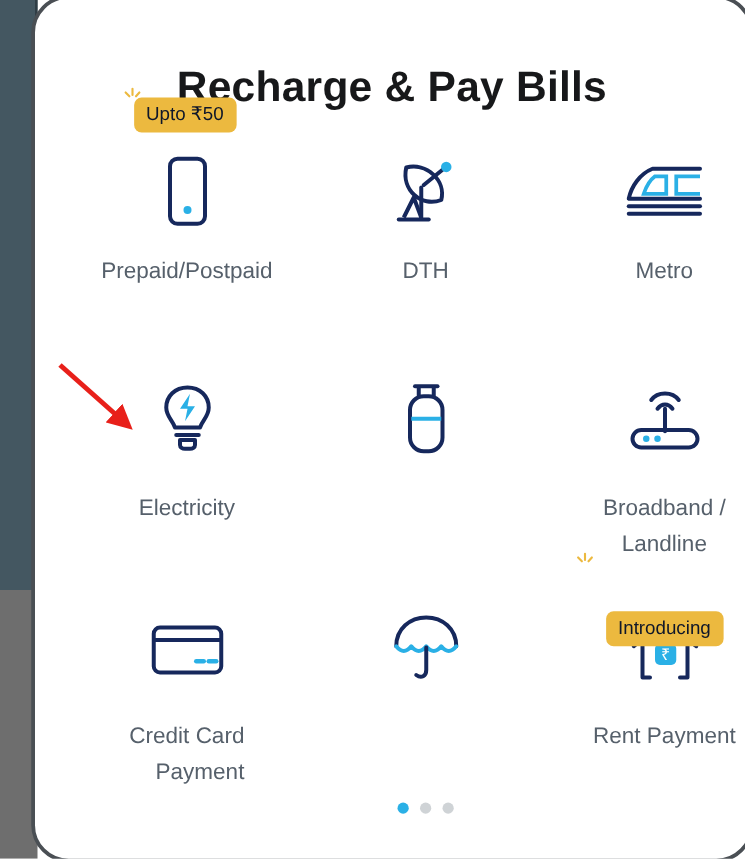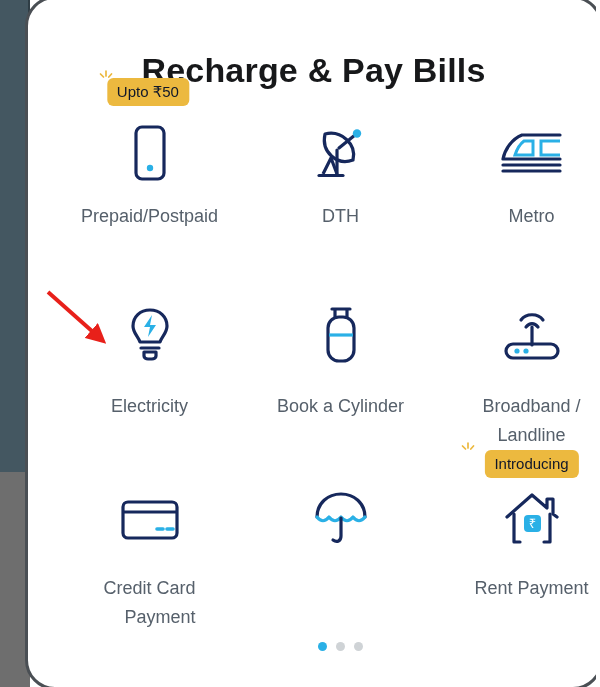--- a/index.html
+++ b/index.html
@@ -137,21 +137,21 @@
     background: #ecb93f;
     color: #0f172a;
     font-size: 15px;
     line-height: 1;
     padding: 6px 10px 7px 10px;
     border-radius: 6px;
     white-space: nowrap;
     font-weight: normal;
   }
   .badge.badge-upto { left: 50%; transform: translateX(-52%); }
-  .badge.badge-intro { left: 50%; transform: translateX(-50%); }
+  .badge.badge-intro { left: 50%; transform: translateX(-50%); margin-top: 39px; }
   .badge-spark {
     position: absolute;
     top: -19px;
     width: 16px;
     height: 16px;
   }
   .badge-spark.sp-upto { left: 50%; margin-left: -52px; }
   .badge-spark.sp-intro { left: 50%; margin-left: -72px; }
 
   
@@ -255,21 +255,20 @@
 
       <div class="tile row2">
         <div class="tile-icon">
           <svg width="46" height="60" viewBox="0 0 46 60">
             <line x1="14" y1="4" x2="32" y2="4" stroke="#16285c" stroke-width="3.2" stroke-linecap="round"></line>
             <path d="M17 5 V12 M29 5 V12" stroke="#16285c" stroke-width="3.2" stroke-linecap="round"></path>
             <rect x="10" y="12" width="26" height="44" rx="11" ry="11" fill="none" stroke="#16285c" stroke-width="3.2"></rect>
             <line x1="11" y1="30" x2="35" y2="30" stroke="#2ab0e6" stroke-width="3.2"></line>
           </svg>
         </div>
-        <div class="tile-label">Book a Cylinder</div>
       </div>
 
       <div class="tile row2">
         <div class="tile-icon">
           <svg width="62" height="58" viewBox="0 0 62 58">
             <path d="M20 14 C25 7 37 7 42 14" fill="none" stroke="#16285c" stroke-width="3.2" stroke-linecap="round"></path>
             <path d="M25 21 C28.5 16.5 33.5 16.5 37 21" fill="none" stroke="#16285c" stroke-width="3.2" stroke-linecap="round"></path>
             <line x1="31" y1="21" x2="31" y2="39" stroke="#16285c" stroke-width="3.2" stroke-linecap="round"></line>
             <rect x="5" y="38" width="52" height="14" rx="7" ry="7" fill="none" stroke="#16285c" stroke-width="3.2"></rect>
             <circle cx="16" cy="45" r="2.6" fill="#2ab0e6"></circle>

